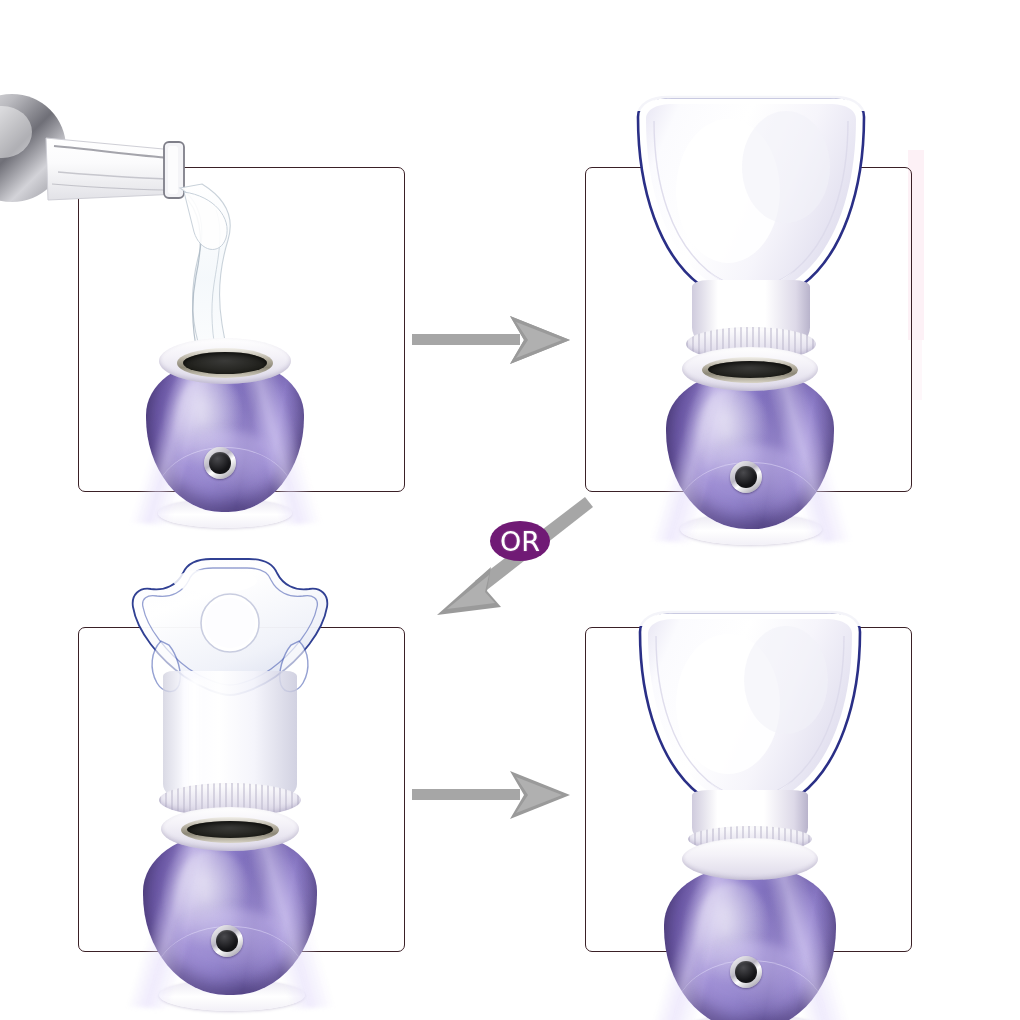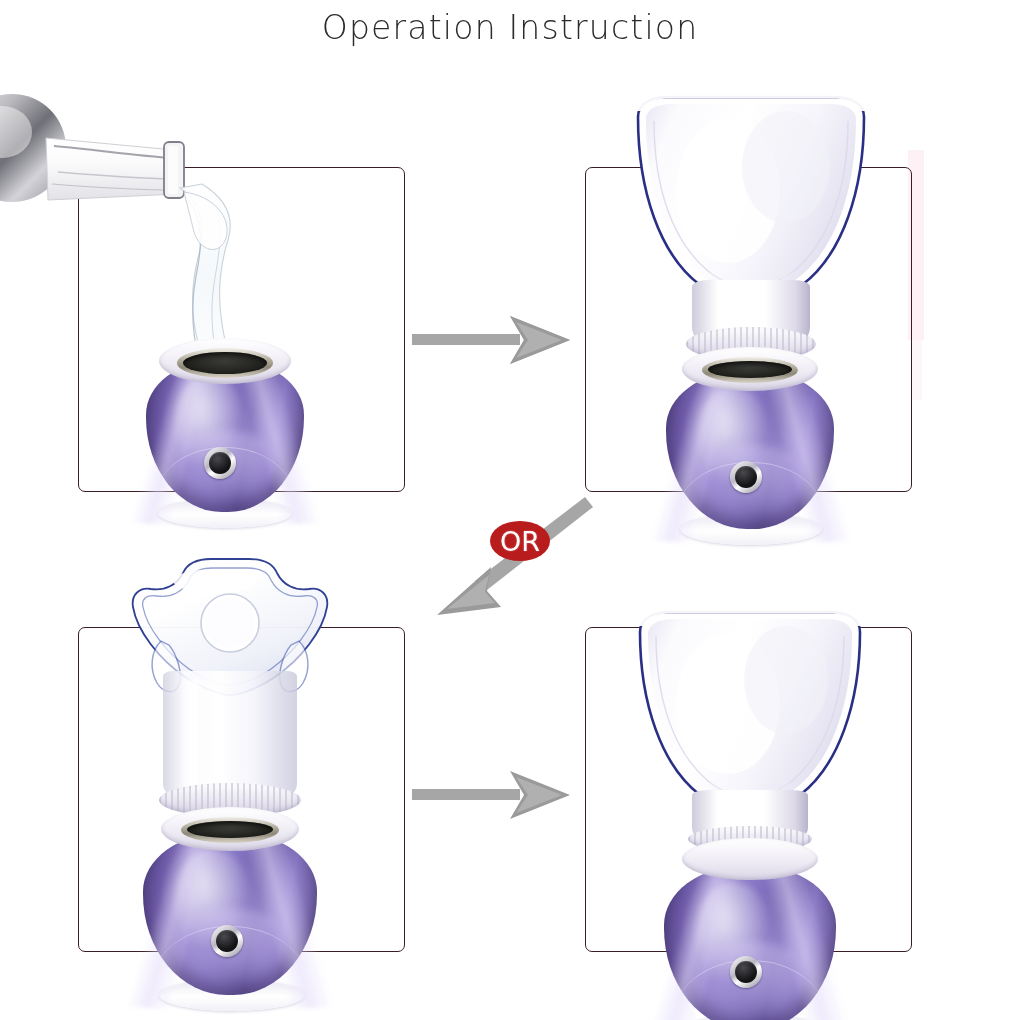--- a/index.html
+++ b/index.html
@@ -23,21 +23,21 @@
     position:absolute;border:1.6px solid #3a2026;border-radius:7px;
     background:transparent;box-sizing:border-box;
   }
 
   
   .arrow-svg{position:absolute;overflow:visible;}
 
   
   .or-badge{
     position:absolute;display:flex;align-items:center;justify-content:center;
-    background:#b91c1c;border-radius:50%;
+    background:#701a75;border-radius:50%;
     color:#ffffff;font-size:27px;font-weight:400;letter-spacing:0px;
     font-family:"DejaVu Sans","Liberation Sans",sans-serif;
     text-shadow:0 0 2px rgba(255,255,255,.35);
   }
 
   
   .scene{position:absolute;}
 
   
   .base{
@@ -145,21 +145,20 @@
   .bottle svg{position:absolute;left:0;top:0;overflow:visible;}
 </style>
 </head>
 <body>
 
 <div id="stage">
 
   <div class="pink-band" style="left:908px;top:150px;width:16px;height:190px;"></div>
   <div class="pink-band" style="left:912px;top:340px;width:10px;height:60px;opacity:.55;"></div>
 
-  <div id="title">Operation Instruction</div>
 
   <div class="frame" style="left:78px;top:167px;width:327px;height:325px;"></div>
   <div class="frame" style="left:585px;top:167px;width:327px;height:325px;"></div>
   <div class="frame" style="left:78px;top:627px;width:327px;height:325px;"></div>
   <div class="frame" style="left:585px;top:627px;width:327px;height:325px;"></div>
 
   <div class="scene" style="left:0px;top:80px;width:420px;height:440px;">
 
     <div class="bottle" style="left:-12px;top:0px;width:260px;height:310px;">
       <svg width="260" height="310" viewBox="0 0 260 310">

